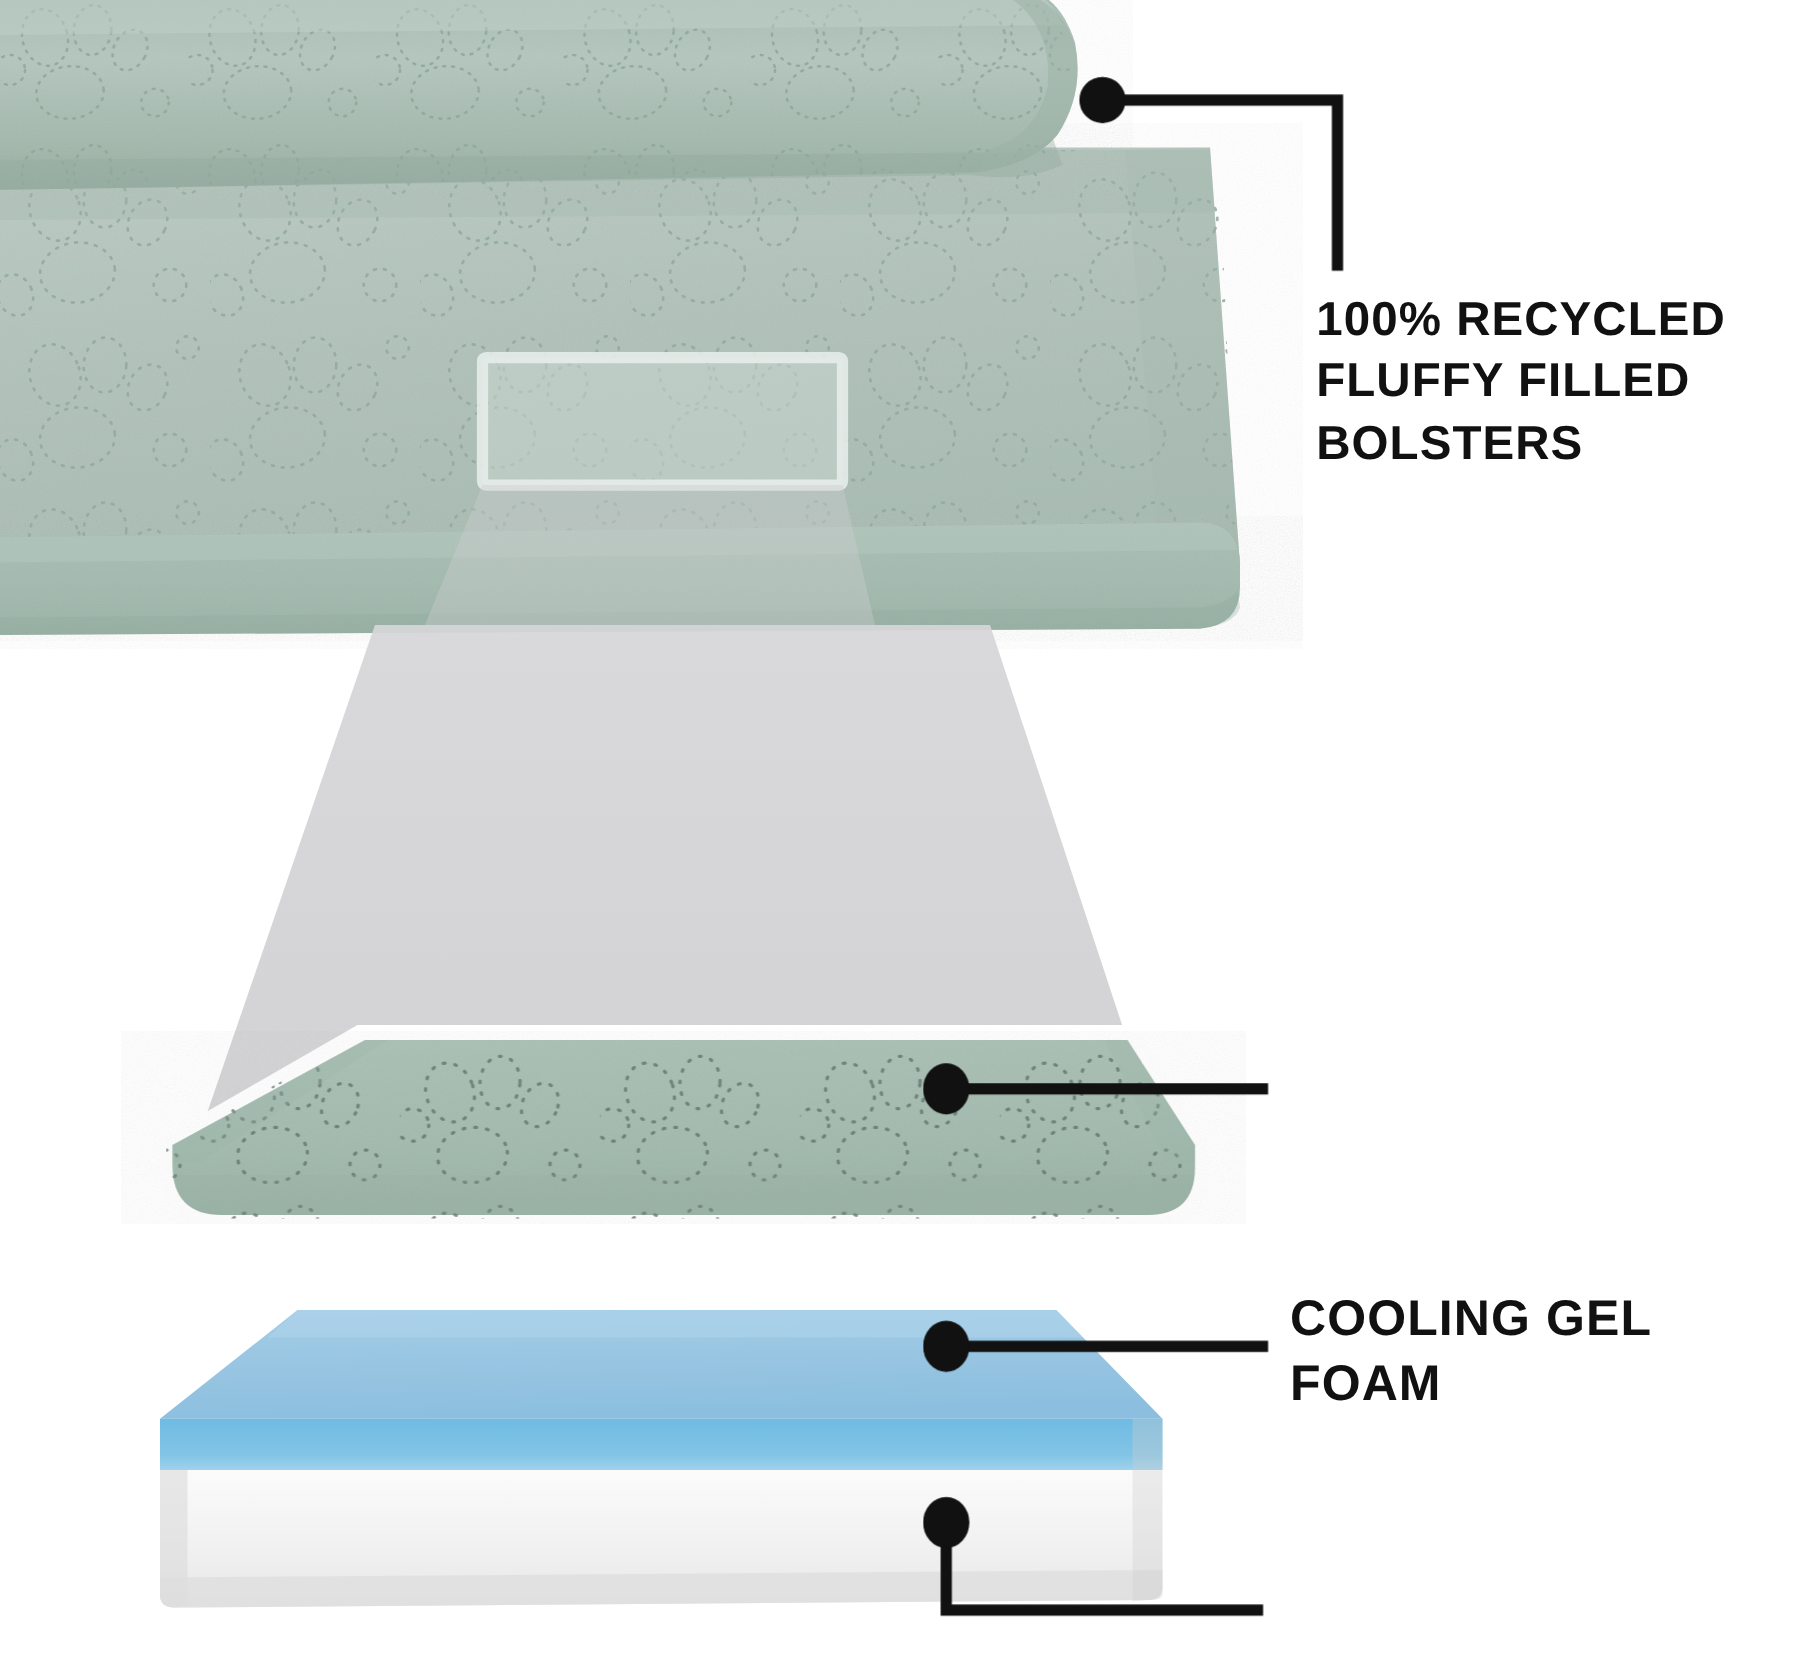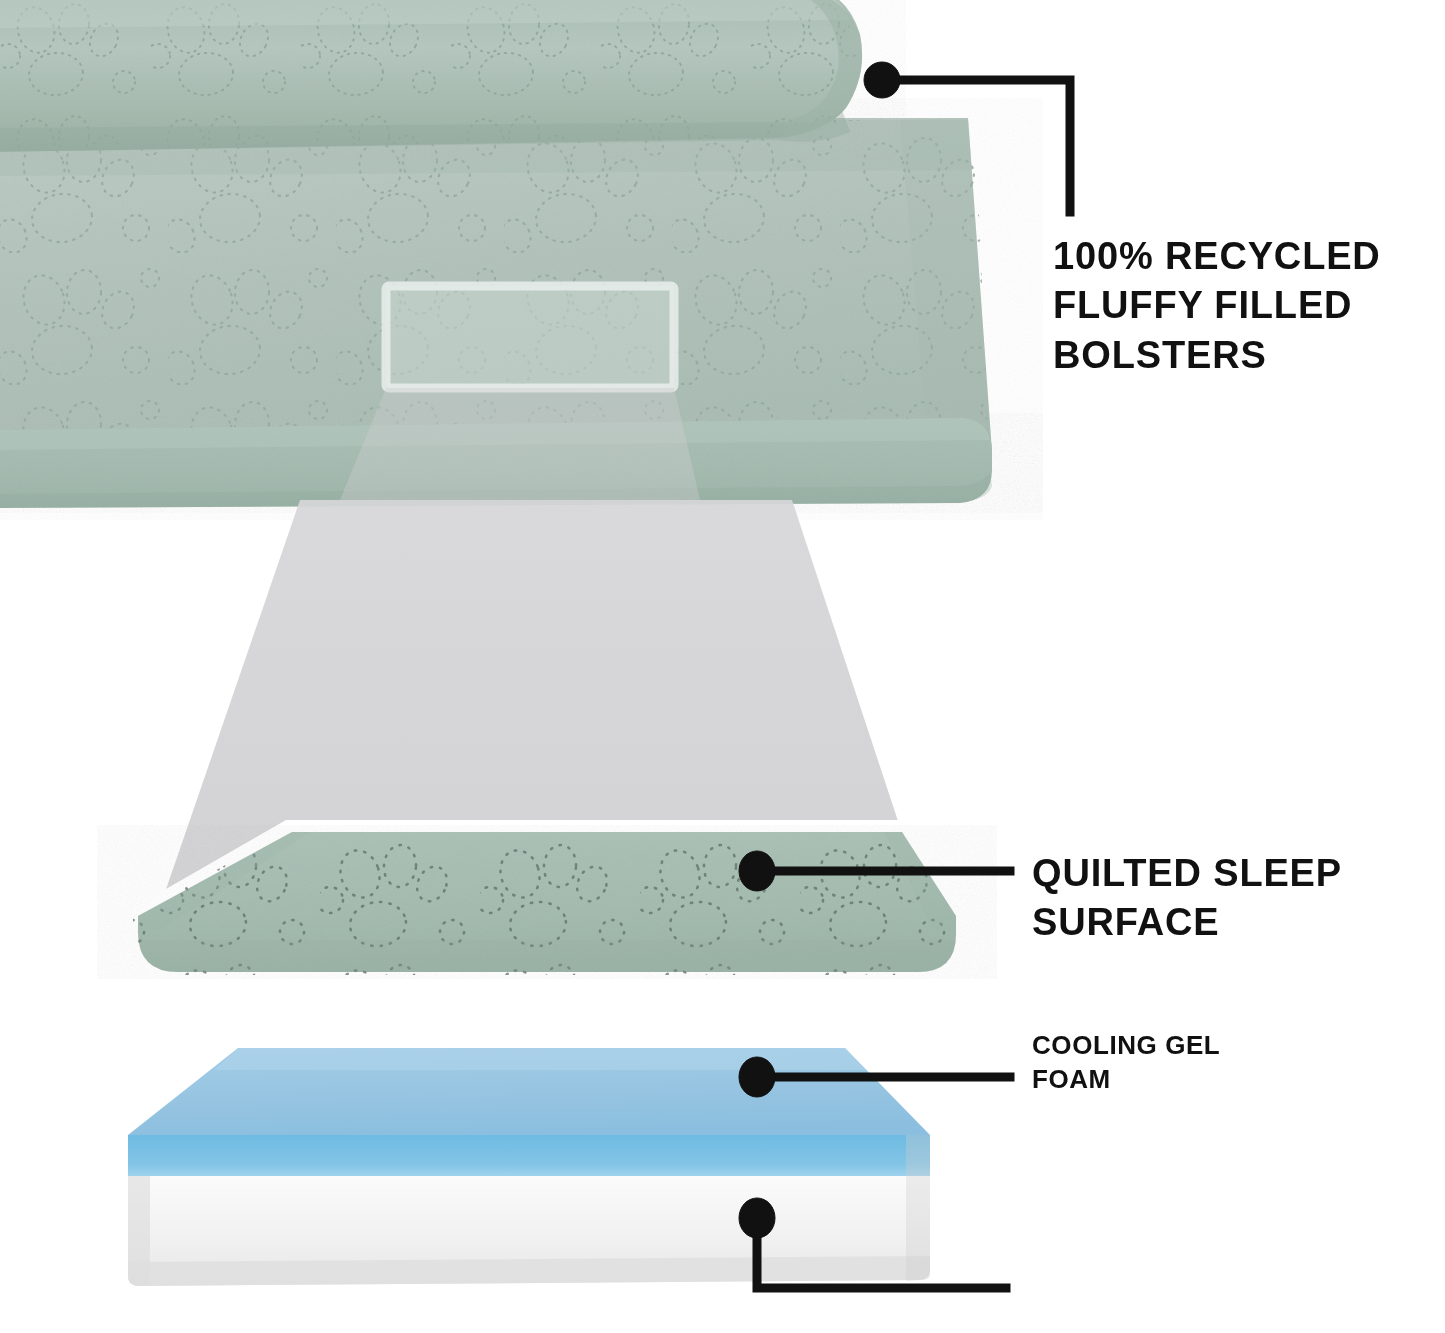--- a/index.html
+++ b/index.html
@@ -34,21 +34,21 @@
     color: #111111;
     font-family: "Liberation Sans", sans-serif;
     font-weight: bold;
     letter-spacing: 0.022em;
     line-height: 1.30;
     text-transform: uppercase;
     white-space: pre-line;
   }
   .ct-1 { left: 1053px; top: 232px;  width: 392px; font-size: 38px; }
   .ct-2 { left: 1032px; top: 849px;  width: 400px; font-size: 38px; }
-  .ct-3 { left: 1032px; top: 1029px; width: 400px; font-size: 26px; }
+  .ct-3 { left: 1032px; top: 1029px; width: 400px; font-size: 40px; }
   .ct-4 { left: 1032px; top: 1227px; width: 410px; font-size: 38px; }
 </style>
 </head>
 <body>
 
 <div id="stage">
 
   <svg id="art" viewBox="0 0 1445 1333" xmlns="http://www.w3.org/2000/svg">
     <defs>
 
@@ -277,20 +277,18 @@
         <path d="M 757,1218 L 757,1288 L 1006,1288" stroke-width="9" fill="none" stroke-linecap="square"></path>
         <ellipse cx="757" cy="1218" rx="18" ry="20"></ellipse>
       </g>
     </g>
   </svg>
 
   <div class="callout-text ct-1">100% RECYCLED
 FLUFFY FILLED
 BOLSTERS</div>
 
-  <div class="callout-text ct-2">QUILTED SLEEP
-SURFACE</div>
 
   <div class="callout-text ct-3">COOLING GEL
 FOAM</div>
 
 
 </div>
 
 </body></html>

